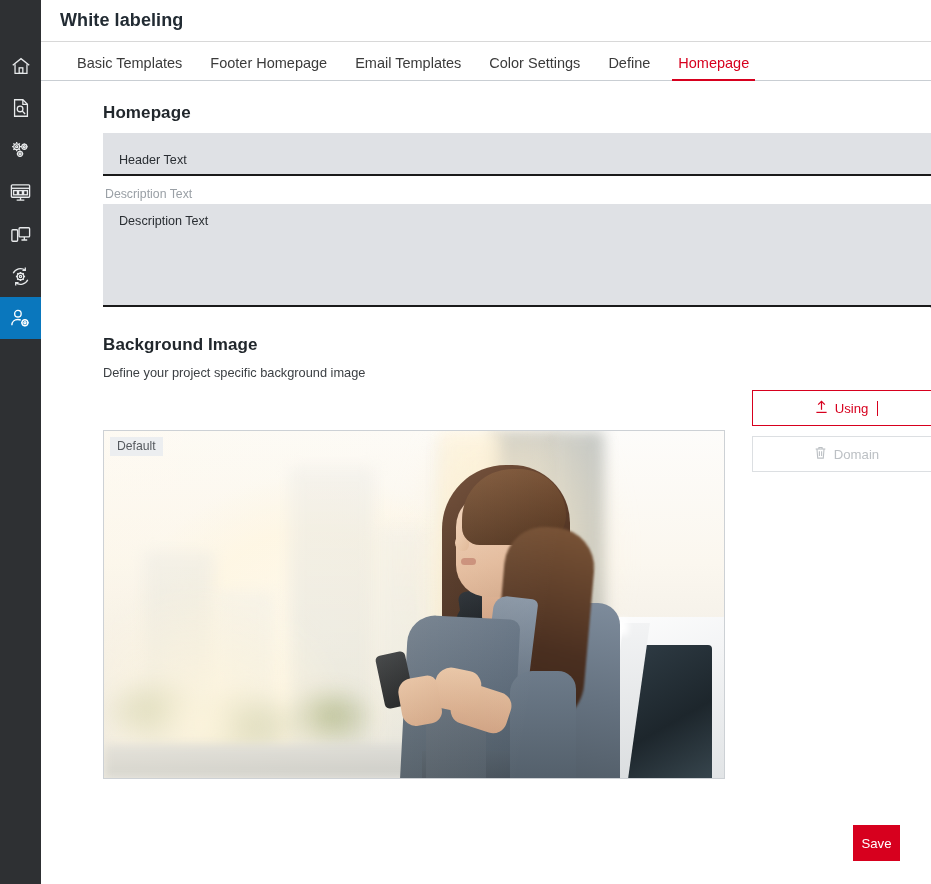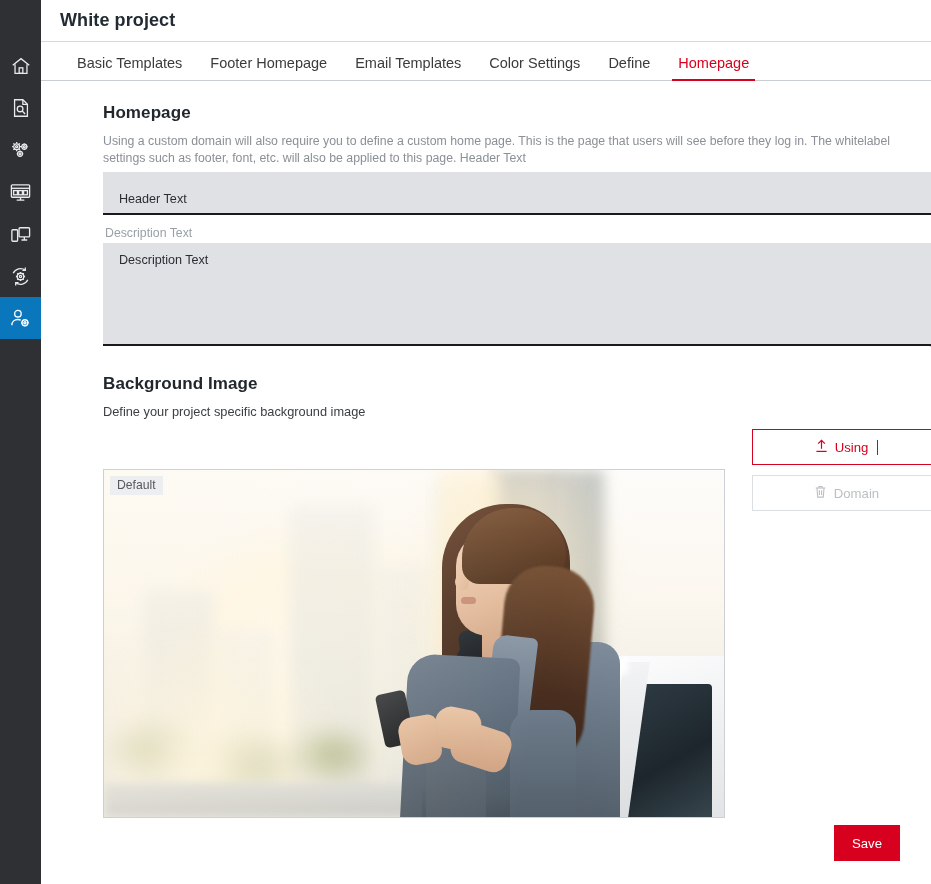--- a/index.html
+++ b/index.html
@@ -193,21 +193,21 @@
     background: #d7001e;
     margin-left: 2px;
   }
 
   #save-row {
     position: absolute;
     right: 31px;
     top: 825px;
   }
   .btn-save {
-    width: 66px; height: 36px;
+    width: 47px; height: 36px;
     background: #d7001e;
     color: #ffffff;
     border: none;
     font-size: 13.2px;
     font-family: "Liberation Sans", sans-serif;
     cursor: pointer;
     display: flex; align-items: center; justify-content: center;
   }
 
   
@@ -503,37 +503,36 @@
             <circle cx="16.6" cy="16.4" r="1.1"></circle>
           <path d="M16.6 12.5v1.1M16.6 19.2v1.1M12.7 16.4h1.1M19.4 16.4h1.1"></path>
         </svg>
       </span>
     </div>
   </nav>
 
   <div id="main">
 
     <div id="titlebar">
-      <div id="page-title">White project</div>
+      <div id="page-title">White labeling</div>
     </div>
 
     <div id="tabs">
       <div class="tab">Basic Templates</div>
       <div class="tab">Footer Homepage</div>
       <div class="tab">Email Templates</div>
       <div class="tab">Color Settings</div>
       <div class="tab">Define</div>
       <div class="tab active">Homepage</div>
     </div>
 
     <div id="content">
       <div class="content-inner">
 
         <h2 class="section-title">Homepage</h2>
-        <p class="section-desc">Using a custom domain will also require you to define a custom home page. This is the page that users will see before they log in. The whitelabel settings such as footer, font, etc. will also be applied to this page. Header Text</p>
 
         <input class="text-input" type="text" value="Header Text" style="">
 
         <div class="field-label">Description Text</div>
 
         <div class="textarea-wrap">
           <textarea class="text-area" placeholder="Description Text" style="">Description Text</textarea>
           <span class="resize-grip">
             <svg width="9" height="9" viewBox="0 0 9 9" stroke="#8b9096" stroke-width="1">
               <path d="M8.5 0.5 0.5 8.5M8.5 4 4 8.5M8.5 7.3 7.3 8.5"></path>

